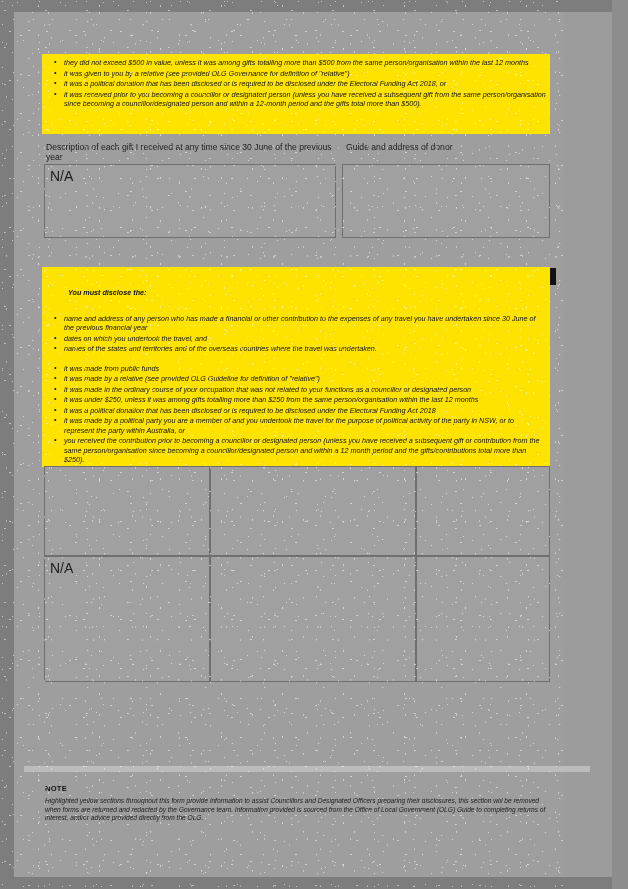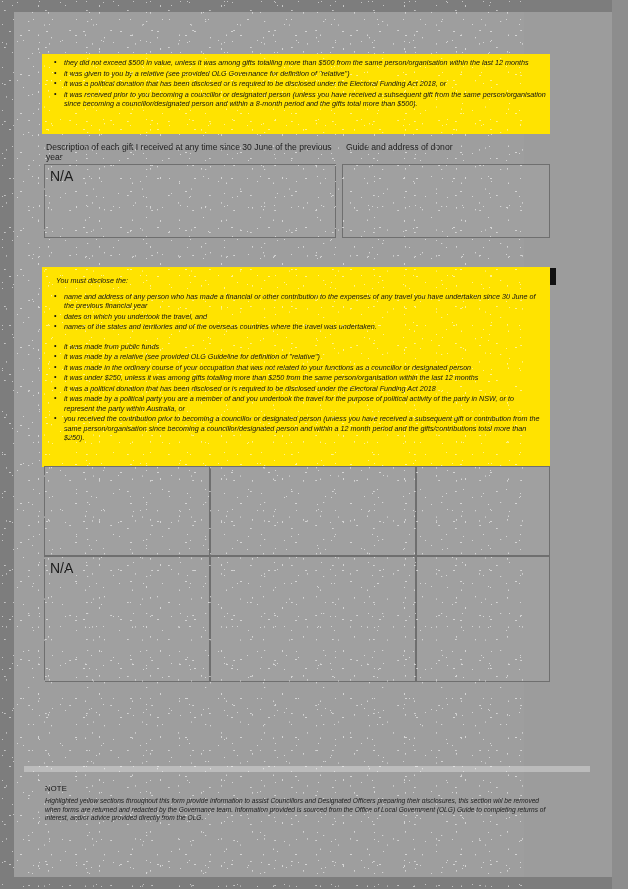--- a/index.html
+++ b/index.html
@@ -13,20 +13,21 @@
     position: relative;
     font-family: "Liberation Sans", sans-serif;
     overflow: hidden;
   }
   .page {
     position: absolute;
     left: 0; top: 0;
     width: 524px;
     height: 889px;
     background: #9e9e9e;
+    padding-left: 40px;
   }
   
   .noise {
     position: absolute;
     inset: 0;
     pointer-events: none;
     opacity: .55;
     background-image:
       radial-gradient(circle at 7% 4%, #fff 0.6px, transparent 0.7px),
       radial-gradient(circle at 23% 11%, #fff 0.6px, transparent 0.7px),
@@ -103,37 +104,38 @@
     color: #1c1c1c;
   }
   .celltext {
     position: absolute;
     font-size: 14px;
     color: #1c1c1c;
   }
   .note-title {
     position: absolute;
     font-size: 7.6px;
-    font-weight: normal;
+    font-weight: bold;
     color: #111;
     letter-spacing: .2px;
   }
   .note-body {
     position: absolute;
     font-size: 6.6px;
     line-height: 1.3;
     color: #1b1b1b;
     font-style: italic;
   }
   .para {
     font-size: 7.2px;
     line-height: 1.32;
     font-style: italic;
-    margin: 4px;
+    margin: 16px;
     padding: 0 4px 0 10px;
+    font-weight: bold;
   }
   .dark-edge {
     position: absolute;
     background: #8a8a8a;
   }
   .strip {
     position: absolute;
     background: #d9d9d9;
     opacity: .5;
   }
@@ -141,21 +143,21 @@
 </head>
 <body>
 
 <div class="page">
 
   <div class="yellow" style="left:42px; top:54px; width:508px; height:80px;">
     <ul class="bullets" style="padding-top:4px;">
       <li>they did not exceed $500 in value, unless it was among gifts totalling more than $500 from the same person/organisation within the last 12 months</li>
       <li>it was given to you by a relative (see provided OLG Governance for definition of "relative")</li>
       <li>it was a political donation that has been disclosed or is required to be disclosed under the Electoral Funding Act 2018, or</li>
-      <li>it was received prior to you becoming a councillor or designated person (unless you have received a subsequent gift from the same person/organisation since becoming a councillor/designated person and within a 8-month period and the gifts total more than $500).</li>
+      <li>it was received prior to you becoming a councillor or designated person (unless you have received a subsequent gift from the same person/organisation since becoming a councillor/designated person and within a 12-month period and the gifts total more than $500).</li>
     </ul>
   </div>
 
   <div class="hdrtext" style="left:46px; top:142px; width:288px;">Description of each gift I received at any time since 30 June of the previous year</div>
   <div class="hdrtext" style="left:346px; top:142px; width:200px;">Guide and address of donor</div>
 
   <div class="cellbox" style="left:44px; top:164px; width:292px; height:74px;">
   </div>
   <div class="celltext" style="left:50px; top:168px;">N/A</div>
 

